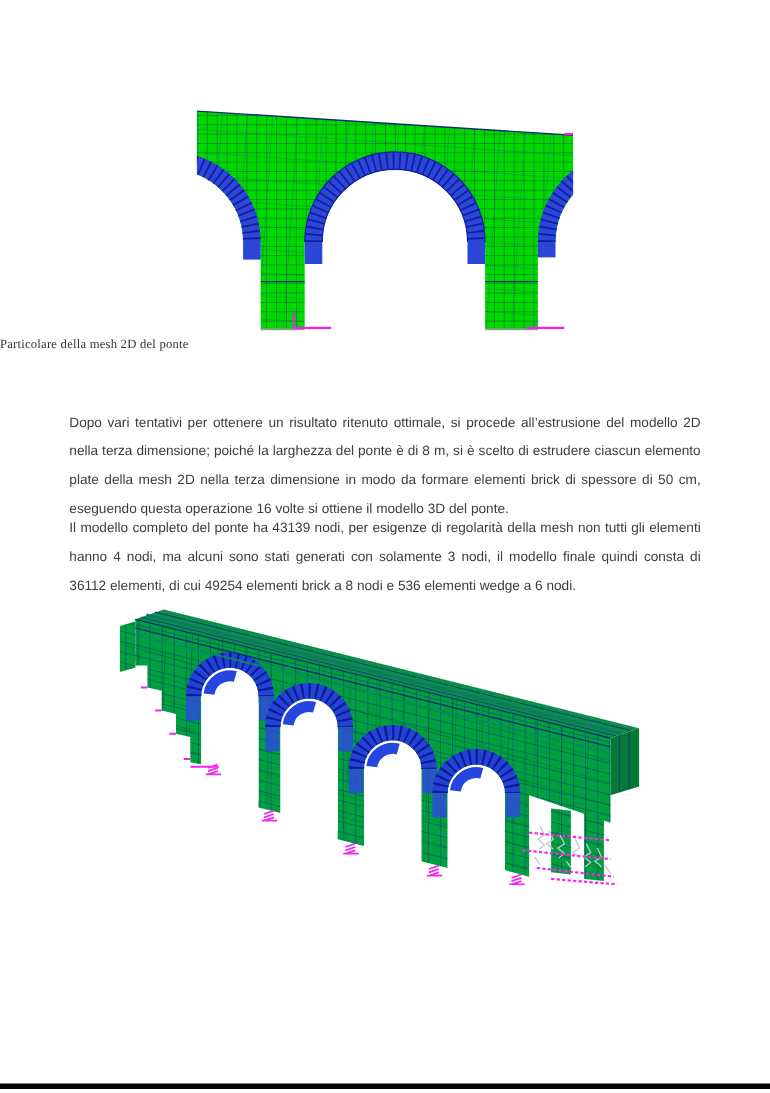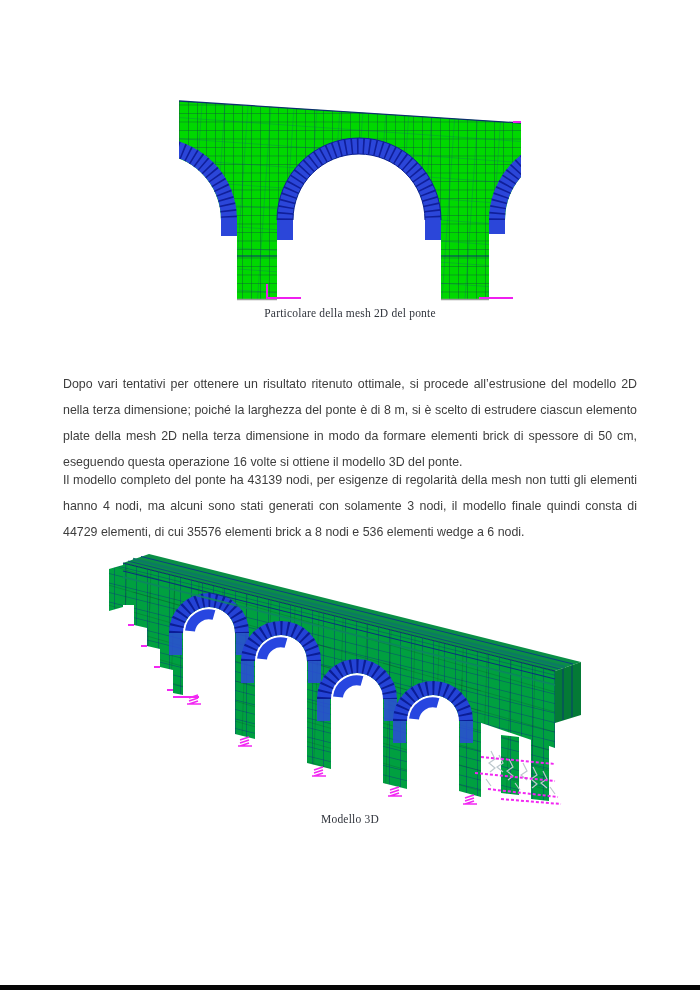--- a/index.html
+++ b/index.html
@@ -5,21 +5,21 @@
   html,body{margin:0;padding:0;}
   body{
     width:700px;height:994px;position:relative;overflow:hidden;
     background:#ffffff;
     font-family:"Liberation Sans", sans-serif;
   }
   .page{position:absolute;inset:0;background:#ffffff;}
   .fig{position:absolute;}
   .fig svg{display:block;}
   .caption{
-    position:absolute;left:0;width:700px;text-align:center;
+    position:absolute;left:0;width:700px;text-align:left;
     font-family:"Liberation Serif", serif;
     font-size:11.5px;color:#30343c;letter-spacing:.2px;
   }
   .caption-2d{top:307px;}
   .caption-3d{top:813px;}
   .bodytext{
     position:absolute;left:63px;width:574px;
     font-size:12.4px;line-height:26px;color:#3d3d3d;
     text-align:justify;
   }
@@ -84,21 +84,21 @@
         <path d="M300,202 H334" stroke="#ef1fef" stroke-width="2"></path>
         <path d="M334,26 H342" stroke="#ef1fef" stroke-width="2"></path>
       </g>
     </svg>
   </div>
 
   <div class="caption caption-2d">Particolare della mesh 2D del ponte</div>
 
   <p class="bodytext para-1">Dopo vari tentativi per ottenere un risultato ritenuto ottimale, si procede all’estrusione del modello 2D nella terza dimensione; poiché la larghezza del ponte è di 8 m, si è scelto di estrudere ciascun elemento plate della mesh 2D nella terza dimensione in modo da formare elementi brick di spessore di 50 cm, eseguendo questa operazione 16 volte si ottiene il modello 3D del ponte.</p>
 
-  <p class="bodytext para-2">Il modello completo del ponte ha 43139 nodi, per esigenze di regolarità della mesh non tutti gli elementi hanno 4 nodi, ma alcuni sono stati generati con solamente 3 nodi, il modello finale quindi consta di 44729 elementi, di cui 35576 elementi brick a 8 nodi e 536 elementi wedge a 6 nodi.</p>
+  <p class="bodytext para-2">Il modello completo del ponte ha 43139 nodi, per esigenze di regolarità della mesh non tutti gli elementi hanno 4 nodi, ma alcuni sono stati generati con solamente 3 nodi, il modello finale quindi consta di 36112 elementi, di cui 49254 elementi brick a 8 nodi e 536 elementi wedge a 6 nodi.</p>
 
   <div class="fig" style="left:103px;top:543px;width:490px;height:262px;">
     <svg width="490" height="262" viewBox="0 0 490 262">
       <defs>
         <pattern id="mesh3d" patternUnits="userSpaceOnUse" width="11" height="9.5" patternTransform="skewY(14)">
           <rect width="11" height="9.5" fill="#00a040"></rect>
           <path d="M0,0H11M0,0V9.5" stroke="#0b2f80" stroke-width="0.8" fill="none"></path>
         </pattern>
         <pattern id="mesh3b" patternUnits="userSpaceOnUse" width="24" height="20" patternTransform="skewY(14) rotate(2)">
           <path d="M0,0H24M0,0V20" stroke="#083a20" stroke-width="0.9" stroke-opacity="0.45" fill="none"></path>
@@ -170,16 +170,15 @@
         <use href="#bc3" transform="translate(371,252)"></use>
         <path d="M25,82 h6 M38,103 h6 M51,124 h6 M64,147 h6 M70,154 h26" stroke="#f227f2" stroke-width="1.8"></path>
         <path d="M378,214 L452,221" stroke="#f227f2" stroke-width="2" stroke-dasharray="3,2"></path>
         <path d="M372,230 L452,238" stroke="#f227f2" stroke-width="2" stroke-dasharray="3,2"></path>
         <path d="M385,246 L455,254" stroke="#f227f2" stroke-width="2" stroke-dasharray="3,2"></path>
         <path d="M398,256 L458,261" stroke="#f227f2" stroke-width="2" stroke-dasharray="3,2"></path>
       </g>
     </svg>
   </div>
 
-  <div class="caption caption-3d">Modello 3D</div>
 
   <div class="bottom-border"></div>
 </div>
 
 </body></html>

